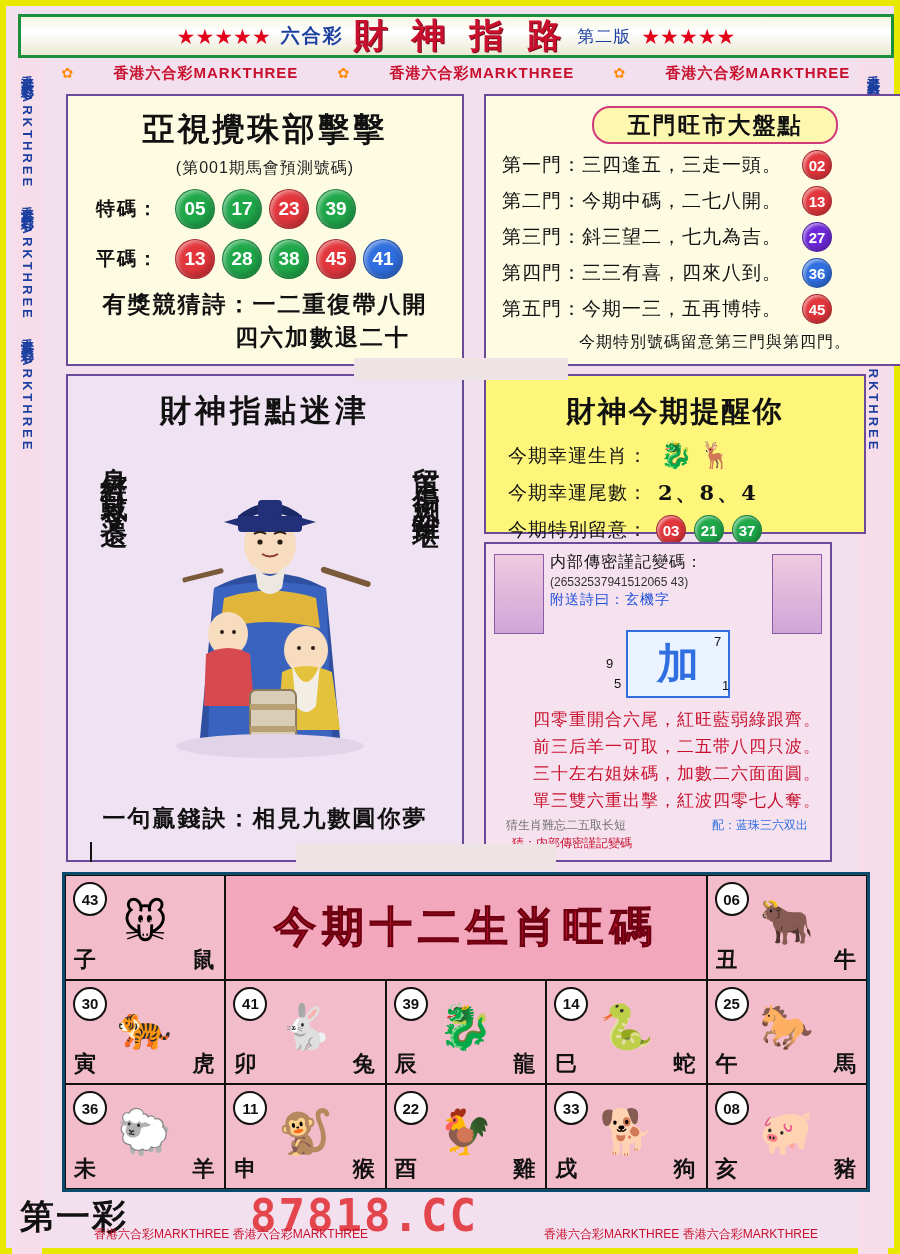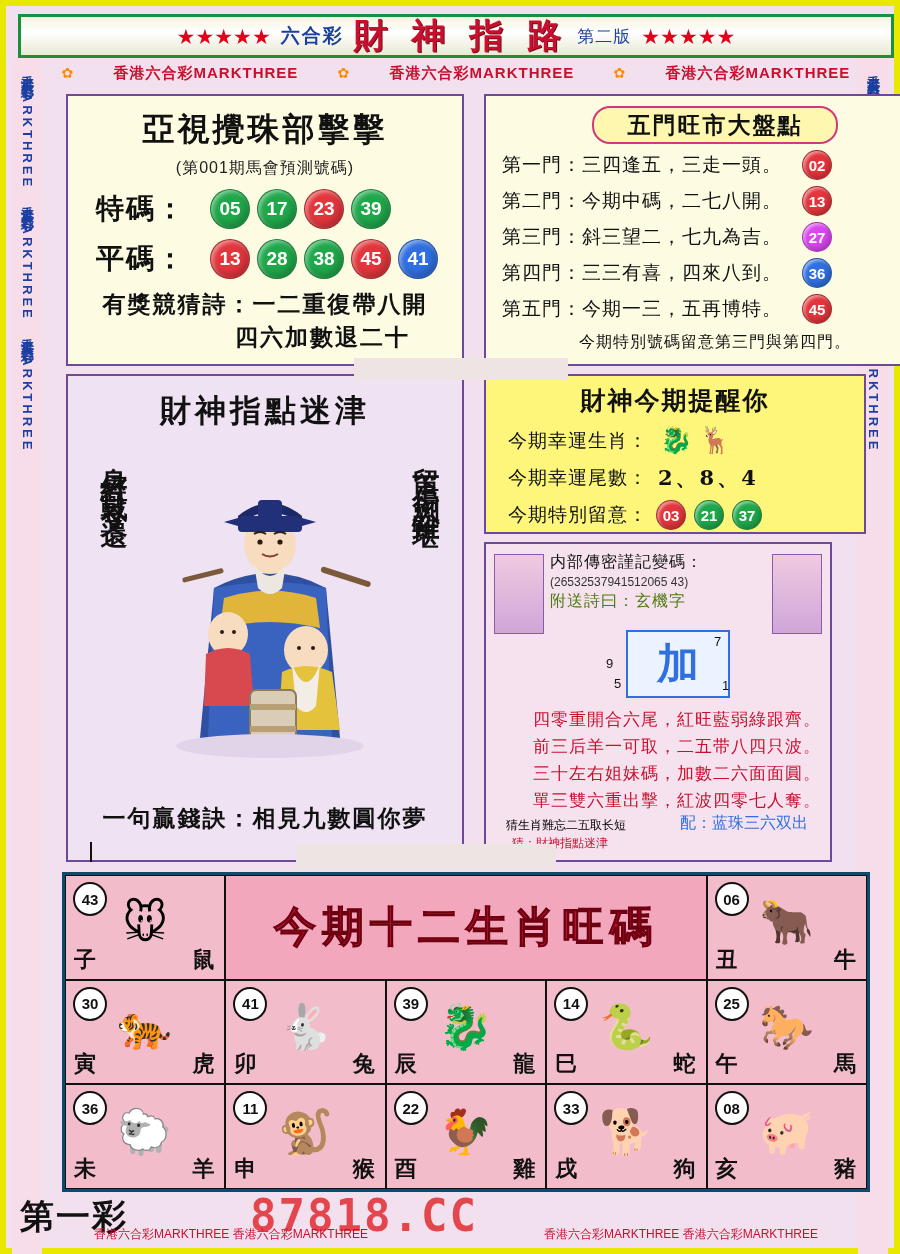--- a/index.html
+++ b/index.html
@@ -62,21 +62,21 @@
     left:60px;top:88px;width:398px;height:272px;
     background:#fdfbe2;border:2px solid #6b4a9a;
   }
   #panelA .ttl{
     text-align:center;font-size:32px;font-weight:bold;color:#111;
     letter-spacing:3px;margin-top:12px;
     font-family:"DejaVu Serif","Liberation Serif",serif;
   }
   #panelA .sub{text-align:center;font-size:16px;color:#222;margin-top:6px;letter-spacing:1px;}
   .row{display:flex;align-items:center;margin-top:10px;padding-left:28px;}
-  .rowlabel{font-size:28px;font-weight:bold;color:#111;margin-right:24px;letter-spacing:2px;
+  .rowlabel{font-size:19px;font-weight:bold;color:#111;margin-right:16px;letter-spacing:2px;
     font-family:"DejaVu Serif","Liberation Serif",serif;text-align:center;}
   .ball{
     width:38px;height:38px;border-radius:50%;
     display:flex;align-items:center;justify-content:center;
     color:#fff;font-size:19px;font-weight:bold;margin-right:7px;
     border:1px solid rgba(0,0,0,.25);
     box-shadow:inset -3px -4px 6px rgba(0,0,0,.22), inset 2px 2px 4px rgba(255,255,255,.5);
   }
   .ball.g{background:#1fa84a;}
   .ball.r{background:#e2363c;}
@@ -135,57 +135,57 @@
     position:absolute;left:0;right:0;bottom:26px;text-align:center;
     font-size:23px;font-weight:bold;color:#111;letter-spacing:2px;
     font-family:"DejaVu Serif","Liberation Serif",serif;
   }
 
   
   #panelD{
     left:478px;top:368px;width:382px;height:160px;
     background:#fdf67a;border:2px solid #6b4a9a;
   }
-  #panelD .ttl{text-align:center;font-size:25px;font-weight:bold;color:#111;letter-spacing:2px;margin-top:8px;
+  #panelD .ttl{text-align:center;font-size:29px;font-weight:bold;color:#111;letter-spacing:2px;margin-top:16px;
     font-family:"DejaVu Serif","Liberation Serif",serif;}
   .dRow{display:flex;align-items:center;margin:8px 0 0 22px;}
   .dLbl{font-size:19px;color:#111;letter-spacing:1px;
     font-family:"DejaVu Serif","Liberation Serif",serif;}
   .dVal{font-size:21px;color:#111;font-weight:bold;margin-left:10px;letter-spacing:3px;
     font-family:"DejaVu Serif","Liberation Serif",serif;}
   .zodglyph{font-size:26px;margin-left:12px;}
 
   
   #panelE{
     left:478px;top:536px;width:348px;height:320px;
     background:#f6e2ef;border:2px solid #6b4a9a;
   }
   #panelE .eTtl{font-size:16px;color:#111;margin:8px 0 0 64px;letter-spacing:1px;
     font-family:"DejaVu Serif","Liberation Serif",serif;}
   #panelE .eCode{font-size:12px;color:#333;margin:2px 0 0 64px;}
-  #panelE .eSub{font-size:16px;color:#4d7c0f;margin:2px 0 12px 64px;letter-spacing:1px;}
+  #panelE .eSub{font-size:14px;color:#1d4ed8;margin:2px 0 12px 64px;letter-spacing:1px;}
   .charBox{
     position:absolute;left:140px;top:86px;width:100px;height:64px;
     border:2px solid #2f6fe0;background:#eaf3ff;
     display:flex;align-items:center;justify-content:center;
   }
   .charBox .bigchar{font-size:42px;color:#2f6fe0;font-weight:bold;
     font-family:"DejaVu Serif","Liberation Serif",serif;}
   .cn{position:absolute;font-size:13px;color:#111;}
   .cardL,.cardR{
     position:absolute;top:10px;width:48px;height:78px;
     border:1px solid #8a5ba8;
     background:linear-gradient(#f0c9e0,#cfa6d8);
   }
   .cardL{left:8px;} .cardR{right:8px;}
   .eLines{position:absolute;left:16px;top:160px;width:350px;text-align:center;}
   .eLine{font-size:17px;color:#c8102e;letter-spacing:1px;margin-top:4px;
     font-family:"DejaVu Serif","Liberation Serif",serif;}
-  .eSmall{position:absolute;left:20px;bottom:26px;font-size:12px;color:#000000;}
-  .eSmall2{position:absolute;right:22px;bottom:26px;font-size:16px;color:#2f6fe0;}
+  .eSmall{position:absolute;left:20px;bottom:26px;font-size:12px;color:#737373;}
+  .eSmall2{position:absolute;right:22px;bottom:26px;font-size:12px;color:#2f6fe0;}
   .eSmall3{position:absolute;left:26px;bottom:8px;font-size:12px;color:#c8102e;}
 
   
   #zodiac{
     left:56px;top:866px;width:808px;height:320px;
     background:#f2b7c8;border:3px solid #0c4a6e;
     display:grid;grid-template-columns:repeat(5,1fr);grid-template-rows:repeat(3,1fr);
   }
   .zcell{
     border:1px solid #111;position:relative;box-sizing:border-box;
@@ -302,21 +302,21 @@
     <div class="gateRow">
       <span class="gateTxt"><span>第一門：</span><span>三四逢五，三走一頭。</span></span>
       <span class="miniball r" style="background:#e2363c">02</span>
     </div>
     <div class="gateRow">
       <span class="gateTxt"><span>第二門：</span><span>今期中碼，二七八開。</span></span>
       <span class="miniball" style="background:#e2363c">13</span>
     </div>
     <div class="gateRow">
       <span class="gateTxt"><span>第三門：</span><span>斜三望二，七九為吉。</span></span>
-      <span class="miniball" style="background:#d946ef">27</span>
+      <span class="miniball" style="background:#6d28d9">27</span>
     </div>
     <div class="gateRow">
       <span class="gateTxt"><span>第四門：</span><span>三三有喜，四來八到。</span></span>
       <span class="miniball" style="background:#2f6fe0">36</span>
     </div>
     <div class="gateRow">
       <span class="gateTxt"><span>第五門：</span><span>今期一三，五再博特。</span></span>
       <span class="miniball" style="background:#e2363c">45</span>
     </div>
 
@@ -415,21 +415,21 @@
     <span class="cn" style="left:120px;top:112px">9</span>
 
     <div class="eLines">
       <div class="eLine">四零重開合六尾，紅旺藍弱綠跟齊。</div>
       <div class="eLine">前三后羊一可取，二五带八四只波。</div>
       <div class="eLine">三十左右姐妹碼，加數二六面面圓。</div>
       <div class="eLine">單三雙六重出擊，紅波四零七人奪。</div>
     </div>
     <div class="eSmall">猜生肖難忘二五取长短</div>
     <div class="eSmall2">配：蓝珠三六双出</div>
-    <div class="eSmall3">猜：財神指點迷津</div>
+    <div class="eSmall3">猜：内部傳密謹記變碼</div>
   </div>
 
   <div class="redact" id="r1"></div>
   <div class="redact" id="r2"></div>
   <div class="caret"></div>
 
   <div class="panel" id="zodiac">
     <div class="zcell">
       <span class="znum">43</span>
       <span class="zanimal">🐭</span>

